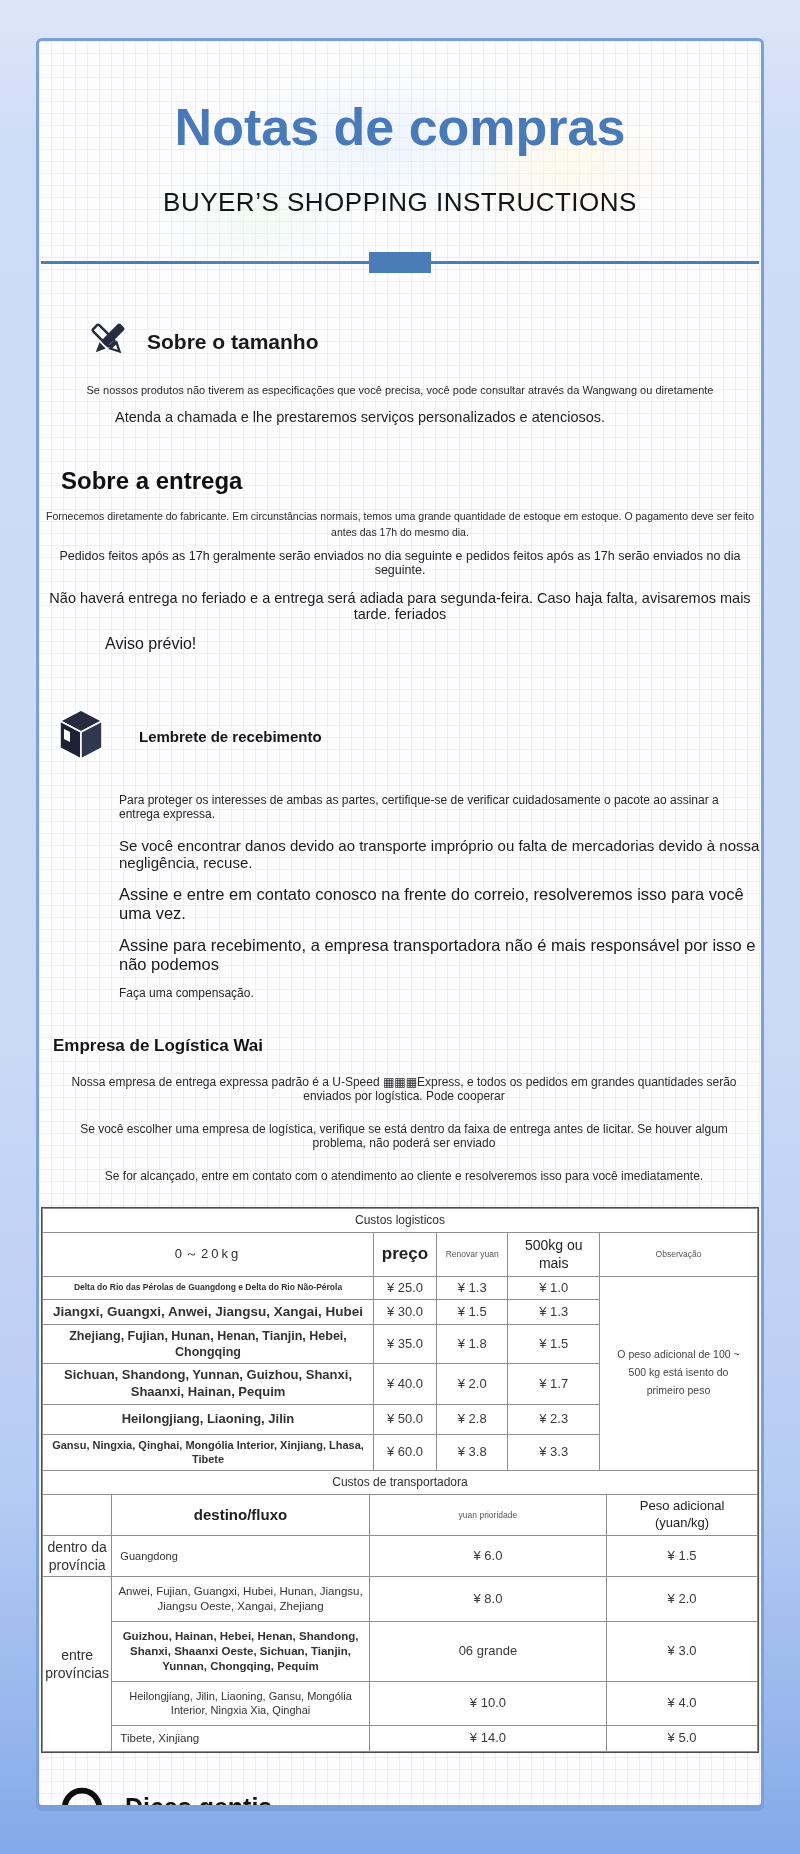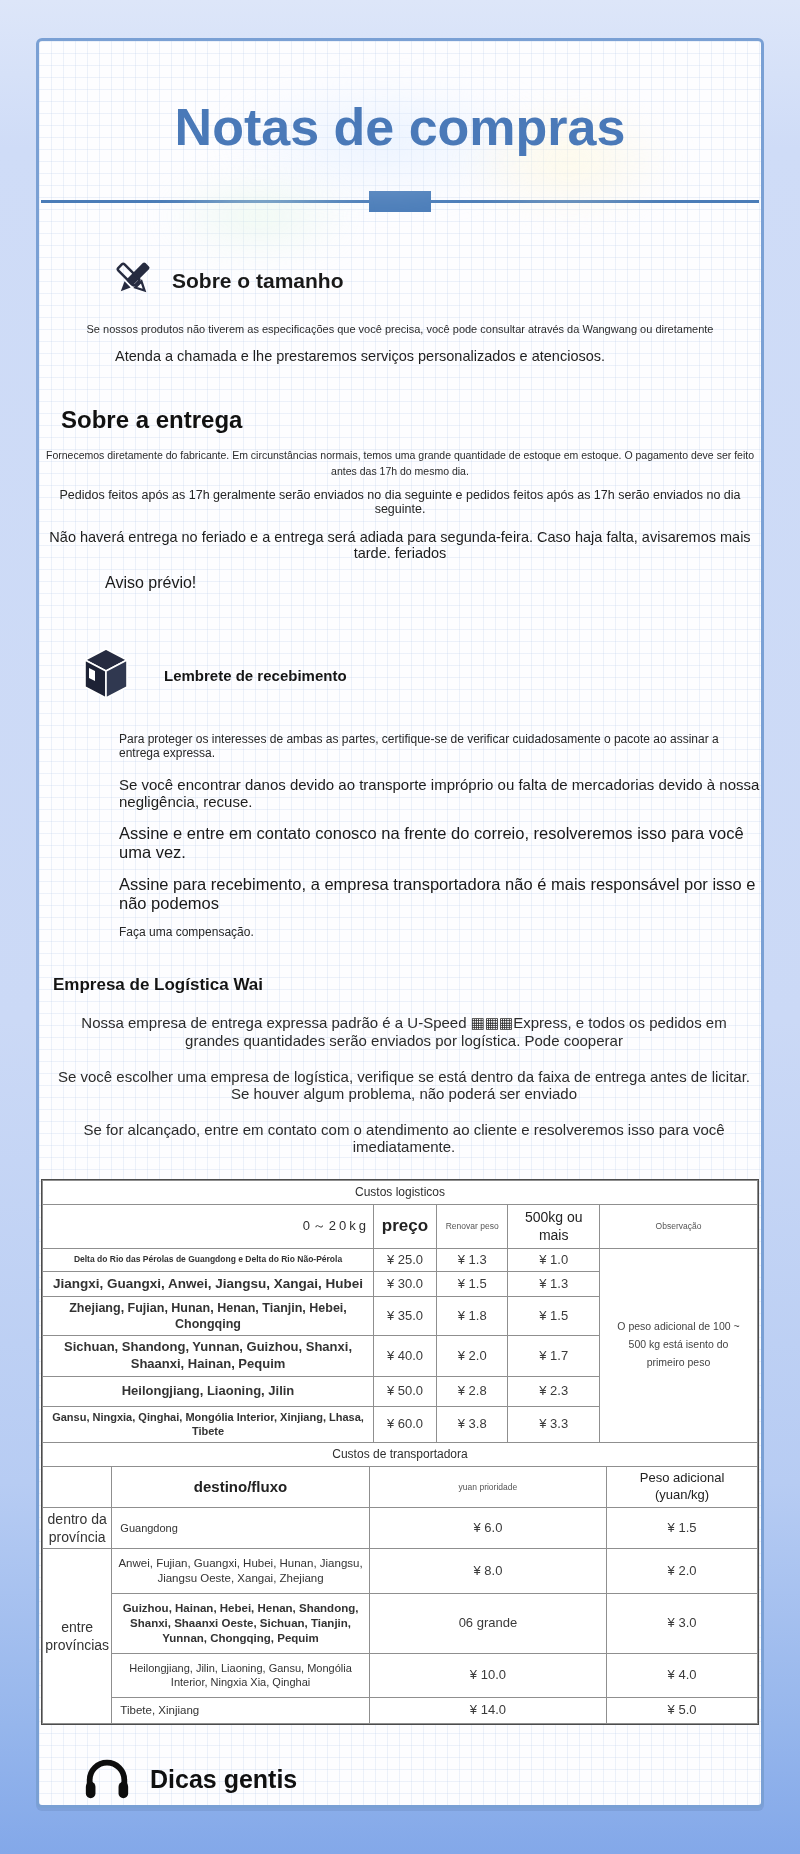--- a/index.html
+++ b/index.html
@@ -29,21 +29,21 @@
   .blob { position:absolute; border-radius:50%; filter:blur(16px); opacity:.55; pointer-events:none; }
   .b1 { left:180px; top:34px;  width:330px; height:130px; background:radial-gradient(closest-side,#dcebff,transparent); }
   .b2 { left:420px; top:60px;  width:220px; height:120px; background:radial-gradient(closest-side,#fdf6d6,transparent); }
   .b3 { left:120px; top:130px; width:200px; height:90px;  background:radial-gradient(closest-side,#e2f6e6,transparent); }
   .title { position:relative; font-size:52px; font-weight:700; color:#4a79b8; letter-spacing:0; }
   .subtitle { position:relative; margin-top:30px; font-size:26px; font-weight:500; color:#141414; letter-spacing:.5px; }
   .divider { display:flex; align-items:center; margin-top:34px; padding:0 2px; }
   .divider .line { flex:1; height:3px; background:#4a7cb8; }
   .divider .block { width:62px; height:21px; background:#4a7cb8; }
   
-  .sec-row { display:flex; align-items:center;margin-left:25px; }
+  .sec-row { display:flex; align-items:center; }
   .icon { flex:0 0 auto; }
   
   .size-row { margin-top:44px; padding-left:46px; gap:16px; }
   .h-size { font-size:21px; font-weight:600; color:#191919; }
   .p-size1 { margin-top:17px; text-align:center; font-size:11px; color:#2b2b2b; }
   .p-size2 { margin-top:13px; padding-left:76px; font-size:14.5px; color:#1e1e1e; }
   
   .h-delivery { margin-top:42px; padding-left:22px; font-size:24px; font-weight:700; color:#111; }
   .p-del1 { margin-top:13px; padding:0 6px; text-align:center; font-size:10.5px; line-height:1.55; color:#2b2b2b; }
   .p-del2 { margin-top:8px;  text-align:center; font-size:12.5px; color:#242424; }
@@ -52,31 +52,31 @@
   
   .rec-row { margin-top:54px; padding-left:16px; gap:32px; }
   .h-rec { font-size:15px; font-weight:600; color:#161616; }
   .p-rec1 { margin-top:26px; padding-left:80px; font-size:12px;   color:#272727; }
   .p-rec2 { margin-top:16px; padding-left:80px; font-size:15px;   color:#1d1d1d; }
   .p-rec3 { margin-top:14px; padding-left:80px; font-size:16.5px; color:#191919; }
   .p-rec4 { margin-top:13px; padding-left:80px; font-size:16.5px; color:#191919; }
   .p-rec5 { margin-top:12px; padding-left:80px; font-size:12px;   color:#272727; }
   
   .h-log { margin-top:36px; padding-left:14px; font-size:17px; font-weight:700; color:#141414; }
-  .p-log { margin-top:19px; text-align:center; font-size:15px; color:#2b2b2b; padding:0 8px;margin-left:8px; }
+  .p-log { margin-top:19px; text-align:center; font-size:12px; color:#2b2b2b; padding:0 8px;margin-left:8px; }
   
   .twrap { margin:24px 2px 0 2px; border:1px solid #4c4c4c; background:#fff; }
   table { width:100%; border-collapse:collapse; table-layout:fixed; }
   td {
     border:1px solid #8f8f8f; text-align:center; vertical-align:middle;
     padding:3px 4px; font-size:12.5px; color:#333; line-height:1.3;
     overflow:hidden;
   }
   .tt  { font-size:12px; color:#2e2e2e; padding:4px; }
-  .h0  { font-size:13px; letter-spacing:3px; color:#2e2e2e;text-align:right; }
+  .h0  { font-size:13px; letter-spacing:3px; color:#2e2e2e; }
   .h1  { font-size:17px; font-weight:600; color:#222; }
   .h2  { font-size:8.5px; color:#555; }
   .h3  { font-size:14px; color:#222; }
   .h4  { font-size:8.5px; color:#555; }
   .d0  { font-size:8.5px; font-weight:700; color:#333; }
   .d1  { font-size:13.5px; font-weight:600; }
   .d2  { font-size:12.5px; font-weight:600; }
   .d3  { font-size:13px; font-weight:600; }
   .d4  { font-size:13px; font-weight:600; }
   .d5  { font-size:11px; font-weight:600; }
@@ -100,20 +100,21 @@
 <body>
 
 <div class="page">
   <div class="panel">
 
     <div class="hero">
       <div class="blob b1"></div>
       <div class="blob b2"></div>
       <div class="blob b3"></div>
       <div class="title">Notas de compras</div>
+      <div class="subtitle">BUYER’S SHOPPING INSTRUCTIONS</div>
       <div class="divider">
         <div class="line"></div>
         <div class="block"></div>
         <div class="line"></div>
       </div>
     </div>
 
     <div class="sec-row size-row">
       <span class="icon">
         <svg width="46" height="46" viewBox="0 0 48 48">
@@ -171,21 +172,21 @@
             <col style="width:12.8%">
             <col style="width:22.1%">
           </colgroup>
         <tbody>
             <tr>
           <td colspan="5" class="tt">Custos logisticos</td>
         </tr>
         <tr>
           <td class="h0">0～20kg</td>
           <td class="h1">preço</td>
-          <td class="h2">Renovar peso</td>
+          <td class="h2">Renovar yuan</td>
           <td class="h3">500kg ou mais</td>
           <td class="h4">Observação</td>
         </tr>
         <tr>
           <td class="d0">Delta do Rio das Pérolas de Guangdong e Delta do Rio Não-Pérola</td>
           <td class="val">¥ 25.0</td>
           <td class="val">¥ 1.3</td>
           <td class="val">¥ 1.0</td>
           <td rowspan="6" class="note">O peso adicional de 100 ~ 500 kg está isento do primeiro peso</td>
         </tr>

